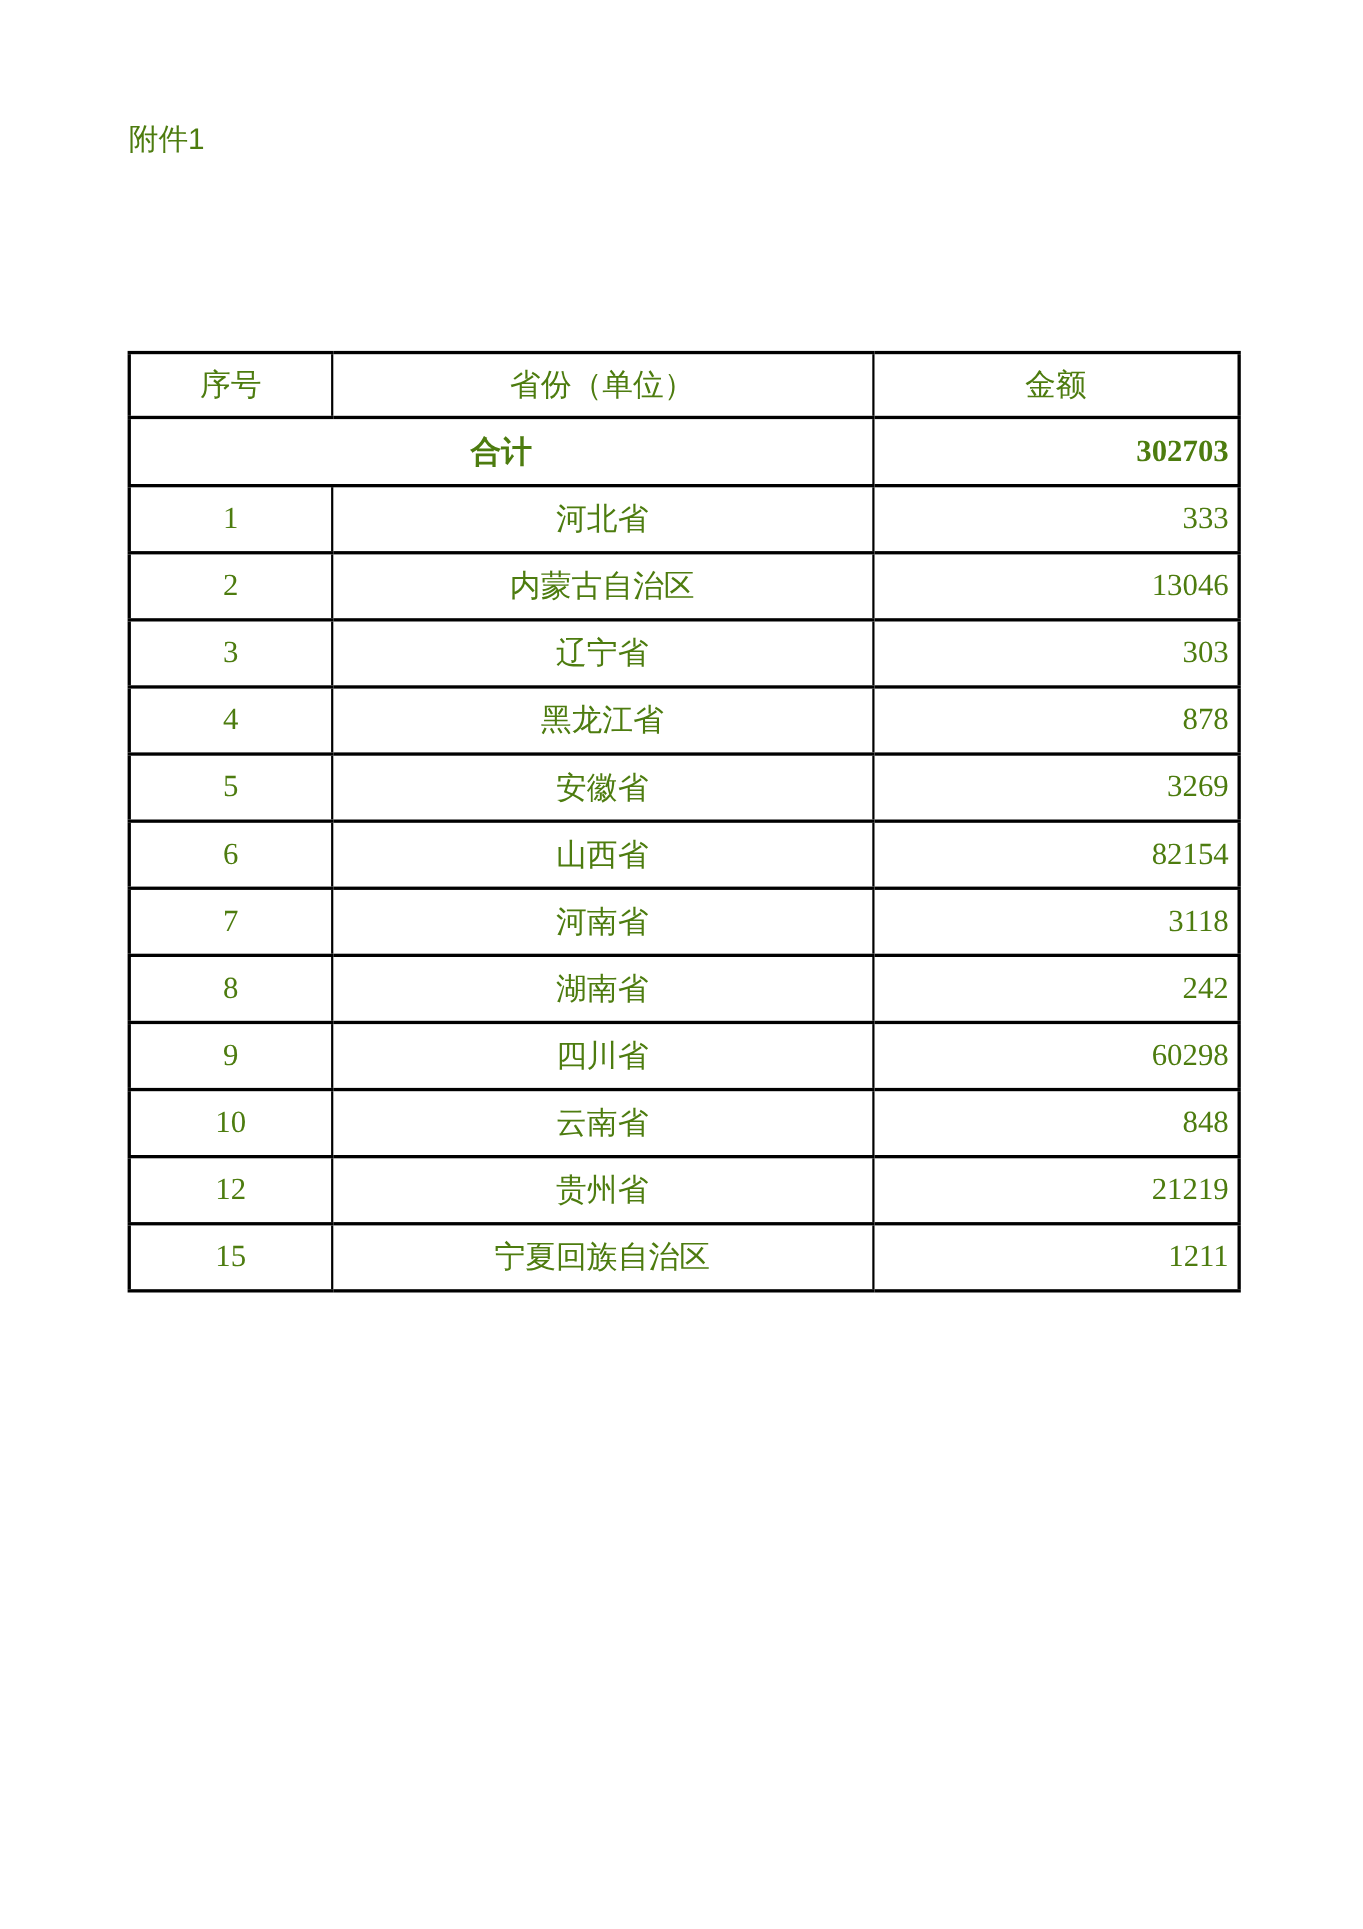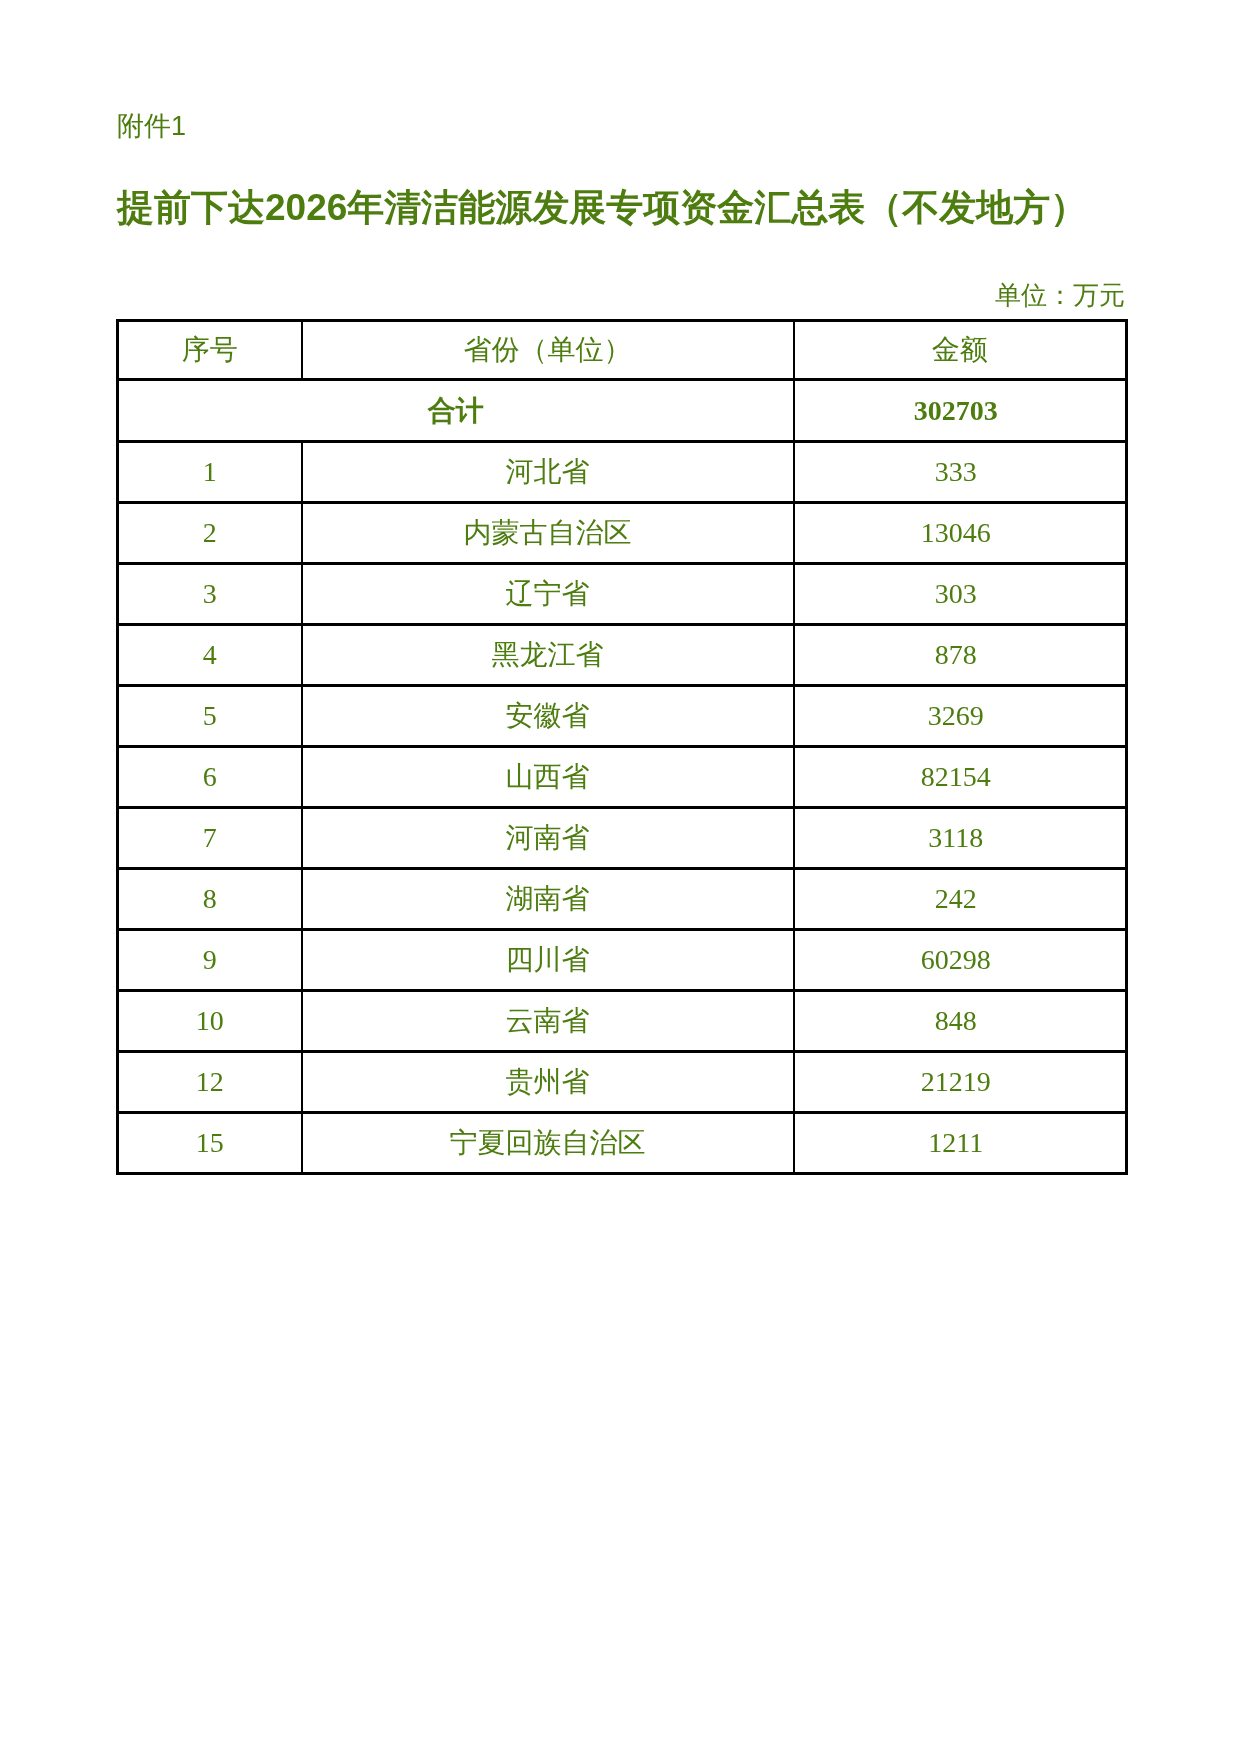--- a/index.html
+++ b/index.html
@@ -66,36 +66,35 @@
     font-weight: normal;
     text-align: center;
     vertical-align: middle;
     overflow: hidden;
     white-space: nowrap;
   }
   .fund-table thead tr { height: 59px; }
   .fund-table tr.total-row { height: 62px; }
   .fund-table tr.data-row { height: 61px; }
   .fund-table td.amount {
+    text-align: right;
     padding-right: 8px;
   }
   .fund-table tr.total-row td {
     font-weight: bold;
   }
 </style>
 </head>
 <body>
 
 <div class="page">
 
   <div class="attach-label">附件1</div>
 
-  <h1 class="doc-title">提前下达2026年清洁能源发展专项资金汇总表（不发地方）</h1>
 
-  <div class="unit-label">单位：万元</div>
 
   <table class="fund-table">
     <colgroup>
       <col style="width:184px">
       <col style="width:492px">
       <col style="width:333px">
     </colgroup>
     <thead>
       <tr>
         <th>序号</th>

